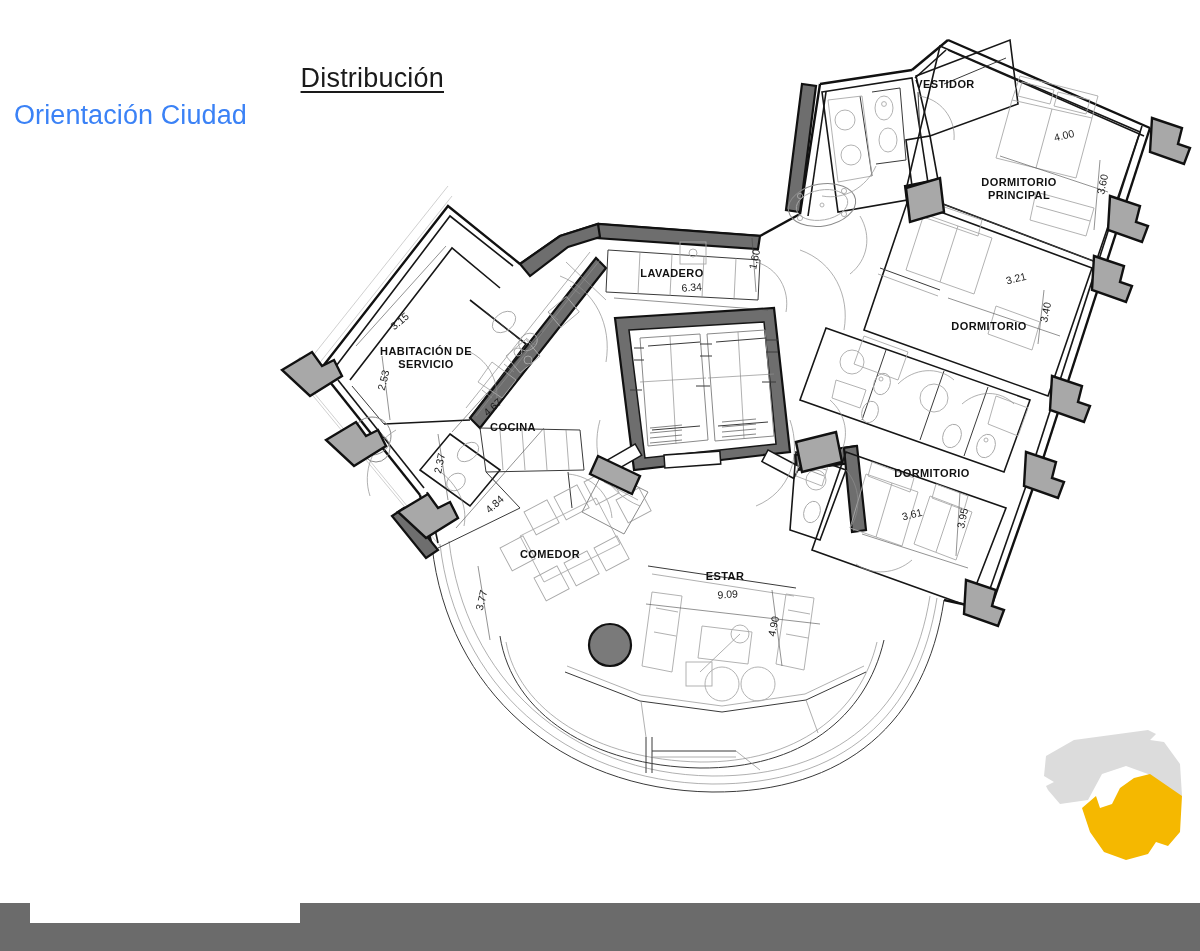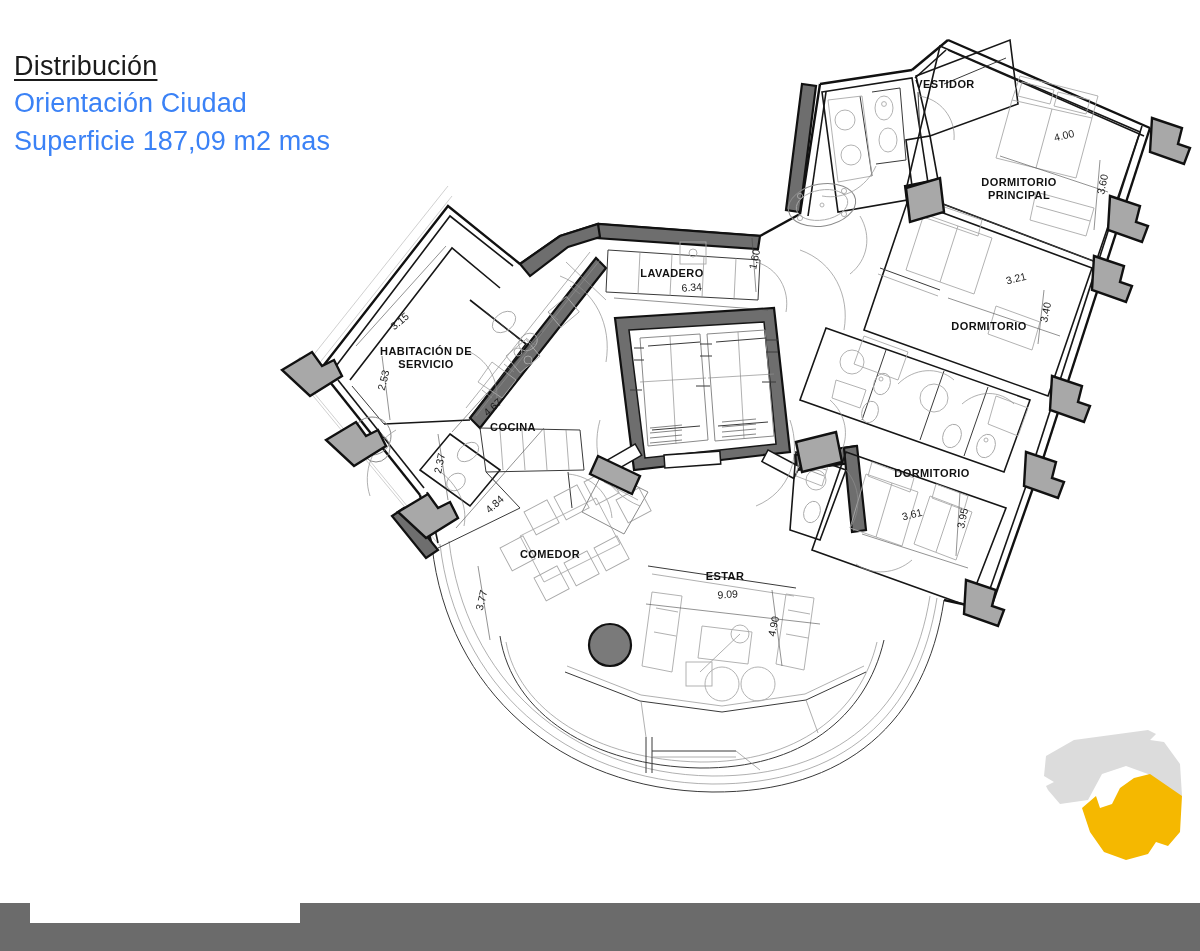--- a/index.html
+++ b/index.html
@@ -6,42 +6,41 @@
   body{
     width:1200px;height:951px;position:relative;overflow:hidden;
     font-family:"Liberation Sans", sans-serif;
     background:#ffffff;
   }
   #canvas{position:absolute;inset:0;width:1200px;height:951px;}
 
   
   .title-block{position:absolute;left:14px;top:50px;width:430px;}
   .title-main{
-    font-size:27px;color:#1a1a1a;text-align:left;
+    font-size:27px;color:#1a1a1a;text-align:right;
     text-decoration:underline;text-underline-offset:4px;
-    line-height:1.25;letter-spacing:.2px;
+    line-height:1.25;letter-spacing:.2px;margin-top:12px;
   }
   .title-line{
     font-size:27px;color:#3b82f6;line-height:1.42;
     letter-spacing:.1px;white-space:nowrap;
   }
 
   
   .footer-bar{position:absolute;left:0;bottom:0;width:1200px;height:60px;}
 
   svg text{font-family:"Liberation Sans", sans-serif;}
   .no-sel{user-select:none;}
 </style>
 </head>
 <body>
 
 <div class="title-block">
   <div class="title-main no-sel">Distribución</div>
   <div class="title-line no-sel">Orientación Ciudad</div>
-  <div class="title-line no-sel">Superficie 187,09 m2 mas</div>
 </div>
 
 <svg id="canvas" viewBox="0 0 1200 951">
   <defs>
     <style>
       .w-out{fill:none;stroke:#111;stroke-width:2.4;stroke-linejoin:miter;}
       .w-mid{fill:none;stroke:#161616;stroke-width:1.6;}
       .w-thin{fill:none;stroke:#3a3a3a;stroke-width:1;}
       .w-hair{fill:none;stroke:#8e8e8e;stroke-width:.7;}
       .w-hair2{fill:none;stroke:#b0b0b0;stroke-width:.6;}

